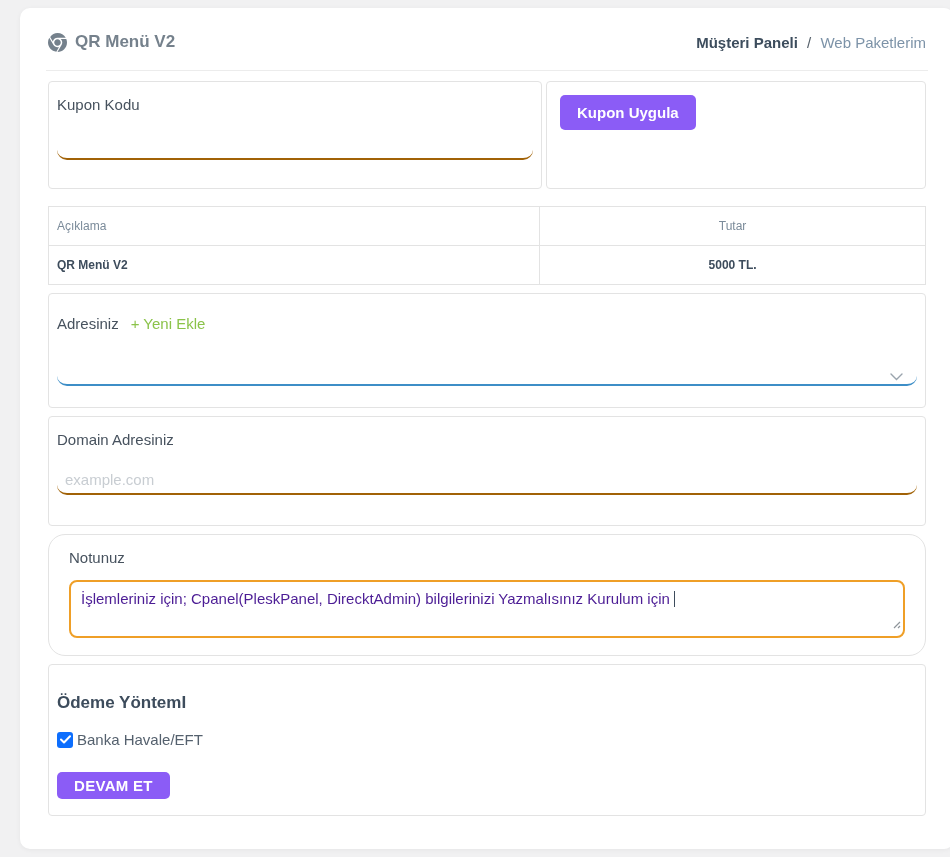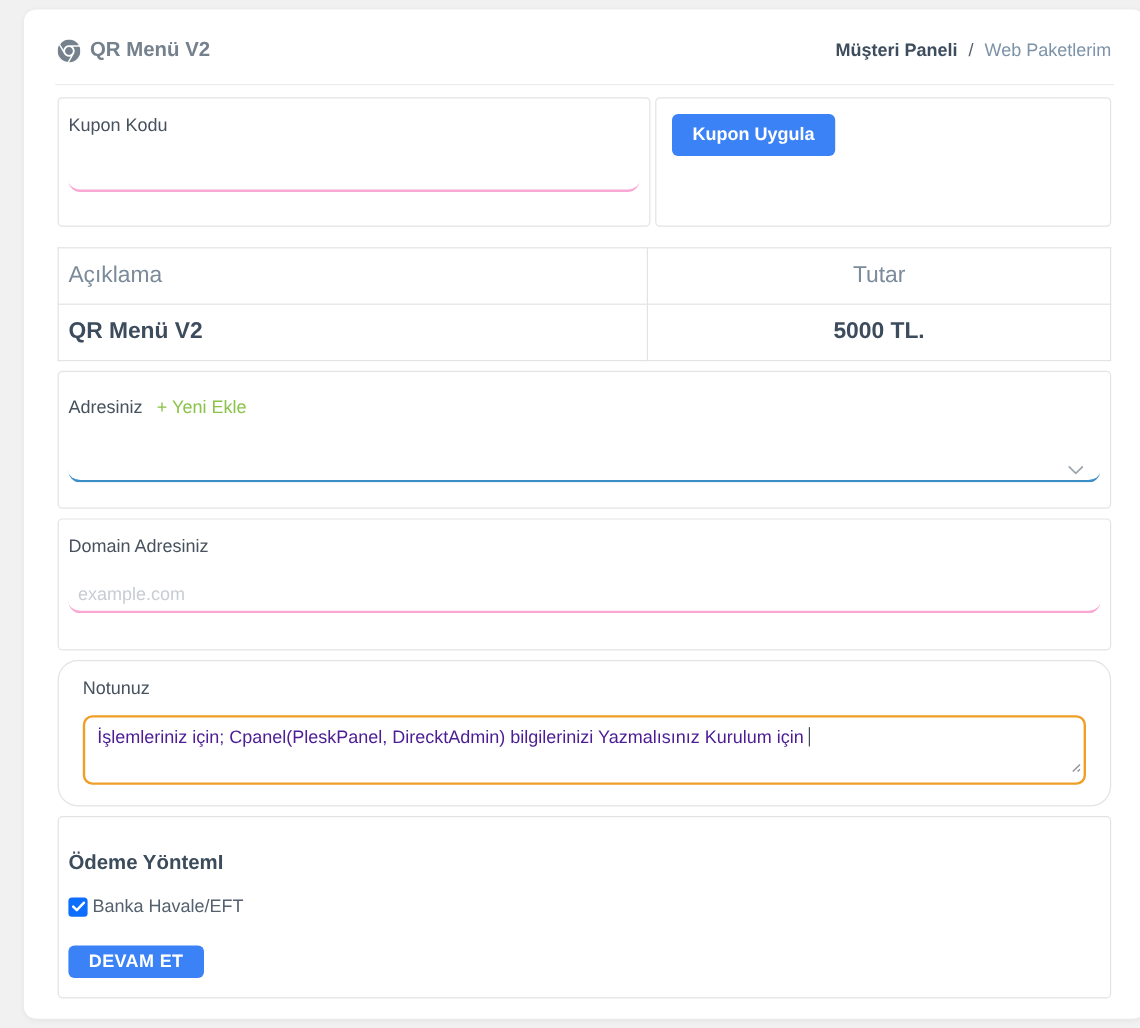--- a/index.html
+++ b/index.html
@@ -33,45 +33,45 @@
   .header-divider { border-bottom: 1px solid #ececec; margin: 0 -2px; }
 
   
   .box { border: 1px solid #e3e3e3; border-radius: 4px; background:#fff; }
   .section { margin-top: 8px; }
 
   .field-label { font-size: 15px; color: #47525e; }
 
   .underline-field {
     display: block; width: 100%;
-    border: none; border-bottom: 2px solid #f9a8d4;
+    border: none; border-bottom: 2px solid #a16207;
     border-radius: 0 0 10px 10px;
     height: 30px; outline: none; background: transparent;
     font-family: inherit; font-size: 15px; color: #47525e;
     padding: 0 8px;
   }
   .underline-field::placeholder { color: #c8cdd2; }
 
   .btn-green {
-    background: #3b82f6; color: #fff;
+    background: #8b5cf6; color: #fff;
     border: none; border-radius: 5px;
     font-family: inherit; font-size: 15px; font-weight: bold;
     padding: 9px 17px; cursor: pointer;
   }
 
   
   .coupon-row { display: flex; gap: 4px; margin-top: 10px; }
   .coupon-box { width: 494px; height: 108px; padding: 14px 8px; }
   .coupon-box .underline-field { margin-top: 17px; }
   .apply-box  { flex: 1; height: 108px; padding: 13px; }
 
   
   .order-table { width: 100%; border-collapse: collapse; margin-top: 17px; }
   .order-table th, .order-table td {
-    border: 1px solid #e3e3e3; padding: 12px 8px; font-size: 19px; margin-left: 36px;
+    border: 1px solid #e3e3e3; padding: 12px 8px; font-size: 12px; margin-left: 36px;
   }
   .order-table th { color: #7b8b9a; font-weight: normal; text-align: left; }
   .order-table td { color: #3d4c5c; font-weight: bold; }
   .order-table th.col-amount, .order-table td.col-amount { text-align: center; width: 44%; }
 
   
   .address-box { padding: 21px 8px 24px; height: 115px; }
   .label-row { display: flex; align-items: baseline; gap: 12px; }
   .add-link { color: #8bc34a; font-size: 15px; text-decoration: none; cursor: pointer; }
   .select-field {

